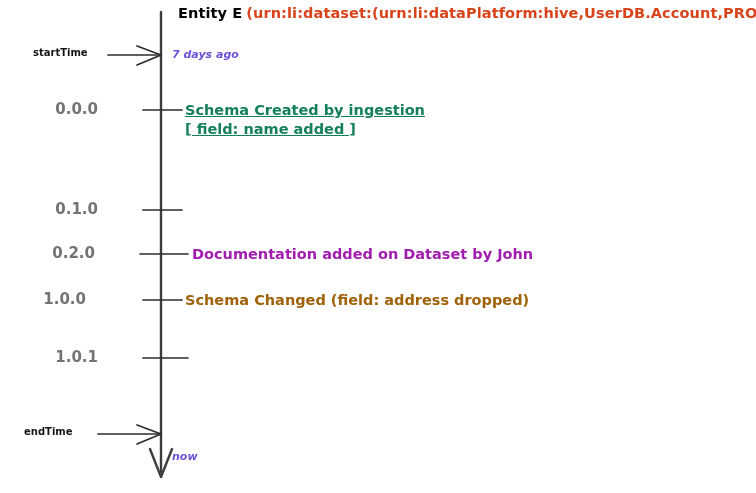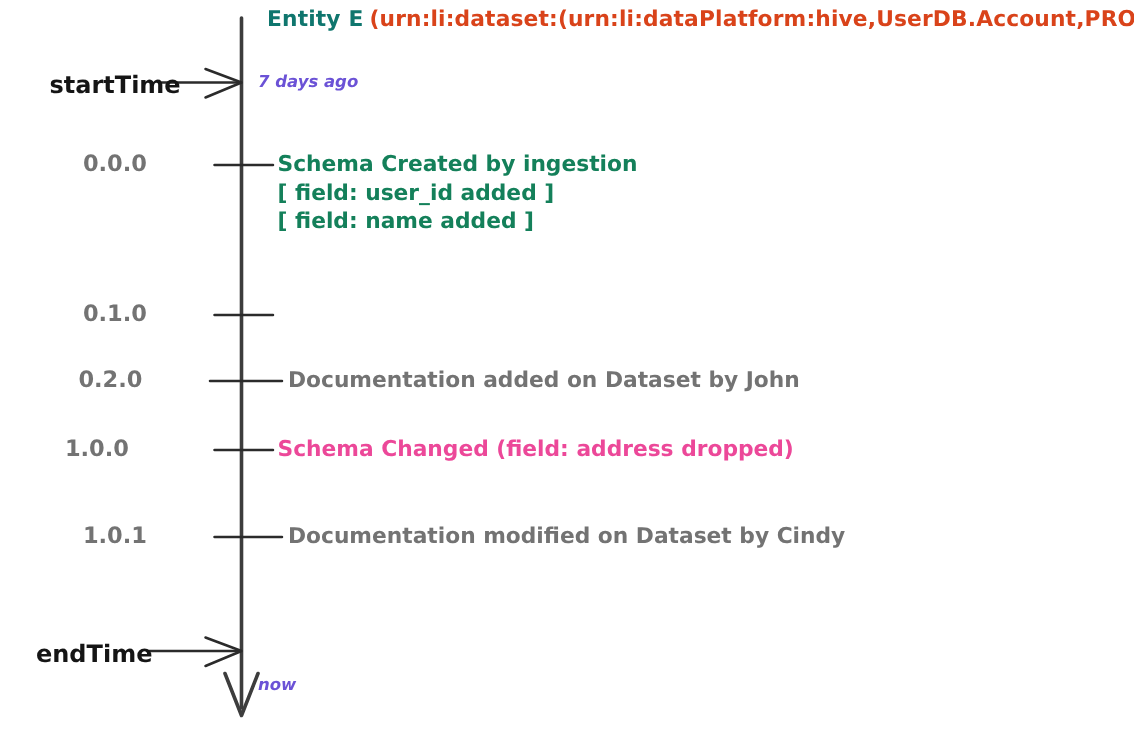--- a/index.html
+++ b/index.html
@@ -34,21 +34,21 @@
   .title-row {
     position: absolute;
     left: 178px;
     top: 5px;
     white-space: nowrap;
     font-size: 14.5px;
     letter-spacing: 0.1px;
   }
   .title-entity {
     font-weight: bold;
-    color: #0f766e;
+    color: #000000;
     font-size: 14.5px;
   }
   .title-urn {
     color: #d9431a;
     font-size: 14.5px;
     font-weight: 600;
     margin-left: 4px;
   }
 
   .marker-label {
@@ -57,21 +57,21 @@
     color: #737373;
     font-size: 15px;
     text-align: right;
     white-space: nowrap;
   }
 
   .bound-label {
     position: absolute;
     font-weight: bold;
     color: #151515;
-    font-size: 16px;
+    font-size: 10px;
     white-space: nowrap;
   }
 
   .bound-value {
     position: absolute;
     color: #6b52d6;
     font-size: 11px;
     font-weight: 600;
     font-style: italic;
     white-space: nowrap;
@@ -81,22 +81,22 @@
     position: absolute;
     font-size: 14.5px;
     font-weight: 600;
     white-space: nowrap;
     line-height: 19px;
   }
   .event-text .line { display: block; }
 
   .c-green  { color: #14805a; }
   .c-orange { color: #e8811e; }
-  .c-blue   { color: #737373; }
-  .c-red    { color: #ec4899; }
+  .c-blue   { color: #a21caf; }
+  .c-red    { color: #a16207; }
 </style>
 </head>
 <body>
 
 <div id="canvas">
 
   <svg class="axis-svg" viewBox="0 0 756 493" xmlns="http://www.w3.org/2000/svg">
 
     <line x1="161" y1="12" x2="161" y2="472" stroke="#3d3d3d" stroke-width="2.4" stroke-linecap="round"></line>
 
@@ -121,35 +121,31 @@
 
   <div class="bound-label" style="left:33px; top:47px;">startTime</div>
   <div class="bound-value" style="left:172px; top:48px;">7 days ago</div>
 
   <div class="marker-label" style="left:38px; top:100px; width:60px;">0.0.0</div>
   <div class="marker-label" style="left:38px; top:200px; width:60px;">0.1.0</div>
   <div class="marker-label" style="left:35px; top:244px; width:60px;">0.2.0</div>
   <div class="marker-label" style="left:26px; top:290px; width:60px;">1.0.0</div>
   <div class="marker-label" style="left:38px; top:348px; width:60px;">1.0.1</div>
 
-  <div class="event-text c-green" style="left:185px; top:101px;">
+  <div class="event-text c-green" style="left:185px; top:101px;text-decoration:underline;">
     <span class="line">Schema Created by ingestion</span>
-    <span class="line">[ field: user_id added ]</span>
     <span class="line">[ field: name added ]</span>
   </div>
 
 
   <div class="event-text c-blue" style="left:192px; top:245px;">
     <span class="line">Documentation added on Dataset by John</span>
   </div>
 
   <div class="event-text c-red" style="left:185px; top:291px;">
     <span class="line">Schema Changed (field: address dropped)</span>
   </div>
 
-  <div class="event-text c-blue" style="left:192px; top:349px;">
-    <span class="line">Documentation modified on Dataset by Cindy</span>
-  </div>
 
   <div class="bound-label" style="left:24px; top:426px;">endTime</div>
   <div class="bound-value" style="left:172px; top:450px;">now</div>
 
 </div>
 
 </body></html>

